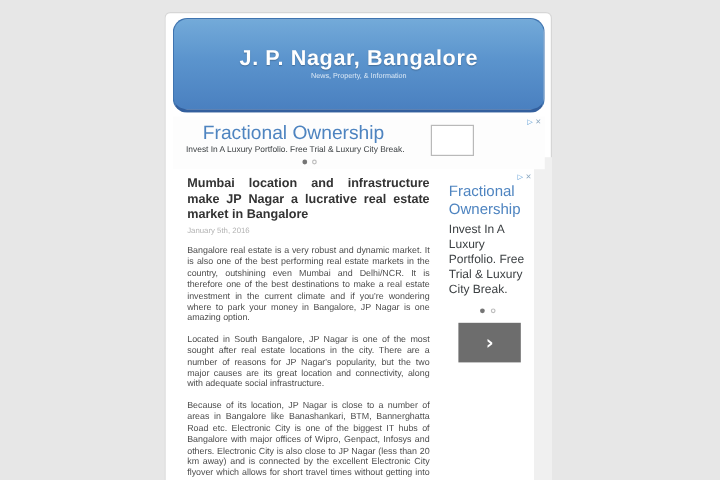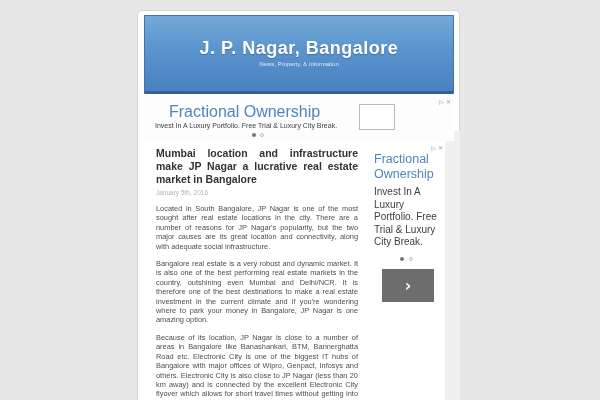--- a/index.html
+++ b/index.html
@@ -24,21 +24,21 @@
     width: 15px; height: 270px;
     background: #f0f0f0;
   }
   .site-header {
     position: absolute;
     left: 6px; top: 4px;
     width: 310px; height: 79px;
     background: linear-gradient(180deg, #73aad9 0%, #5b94cd 45%, #4a80c0 100%);
     border: 1px solid #3f74b0;
     border-bottom: 3px solid #335f9d;
-    border-radius: 1px;
+    border-radius: 12px;
     text-align: center;
     color: #ffffff;
     cursor: pointer;
   }
   .site-title {
     margin-top: 22px;
     font-size: 18px;
     font-weight: bold;
     letter-spacing: 0.5px;
     text-shadow: 0 1px 1px rgba(0,0,0,0.25);
@@ -176,22 +176,22 @@
     <div class="carousel-dots">
       <span class="dot dot-active"></span>
       <span class="dot dot-inactive"></span>
     </div>
   </div>
 
   <div class="article">
     <h1 class="article-title">Mumbai location and infrastructure make JP Nagar a lucrative real estate market in Bangalore</h1>
     <div class="article-date">January 5th, 2016</div>
     <div class="article-body">
+      <p>Bangalore real estate is a very robust and dynamic market. It is also one of the best performing real estate markets in the country, outshining even Mumbai and Delhi/NCR. It is therefore one of the best destinations to make a real estate investment in the current climate and if you're wondering where to park your money in Bangalore, JP Nagar is one amazing option.</p>
       <p>Located in South Bangalore, JP Nagar is one of the most sought after real estate locations in the city. There are a number of reasons for JP Nagar's popularity, but the two major causes are its great location and connectivity, along with adequate social infrastructure.</p>
-      <p>Bangalore real estate is a very robust and dynamic market. It is also one of the best performing real estate markets in the country, outshining even Mumbai and Delhi/NCR. It is therefore one of the best destinations to make a real estate investment in the current climate and if you're wondering where to park your money in Bangalore, JP Nagar is one amazing option.</p>
       <p>Because of its location, JP Nagar is close to a number of areas in Bangalore like Banashankari, BTM, Bannerghatta Road etc. Electronic City is one of the biggest IT hubs of Bangalore with major offices of Wipro, Genpact, Infosys and others. Electronic City is also close to JP Nagar (less than 20 km away) and is connected by the excellent Electronic City flyover which allows for short travel times without getting into traffic. Thus JP Nagar is a great location for people working in the IT hub of Electronic City. Bangalore's main bus station – Majestic – is only 12 kilometers away from JP Nagar as well.</p>
 
     </div>
   </div>
 
   <div class="sidebar-ad">
     <div class="adchoices">
       <span class="tri">▷</span>
       <span class="closex">✕</span>
     </div>

